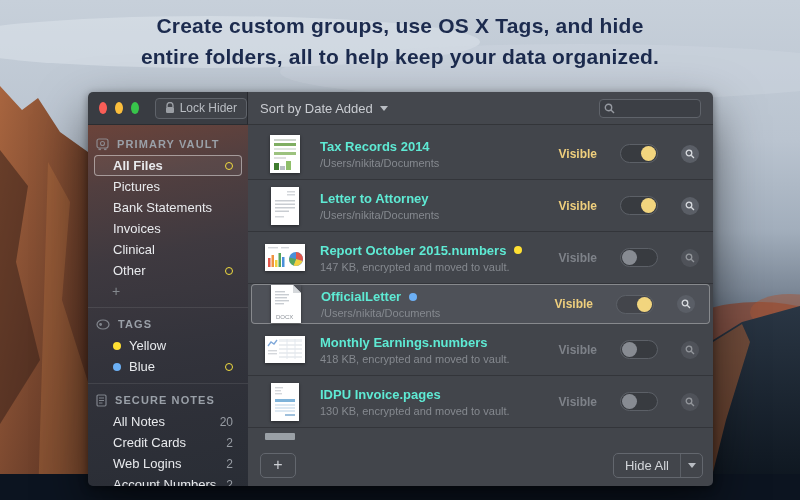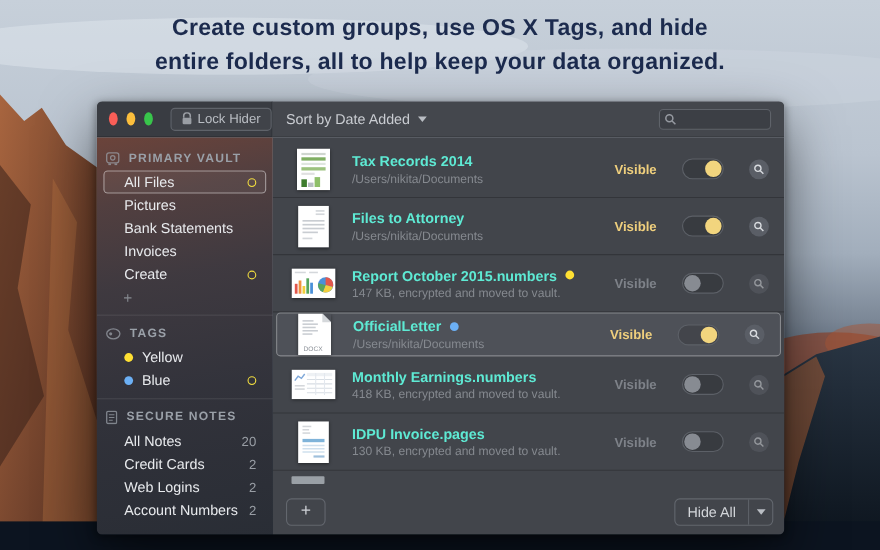--- a/index.html
+++ b/index.html
@@ -33,21 +33,21 @@
 
   .win-body{display:flex;height:361px;}
 
   
   .sidebar{width:160px;flex:0 0 160px;padding-top:8px;
     background:linear-gradient(168deg,rgba(104,62,52,.96) 0%,rgba(78,58,58,.96) 16%,rgba(60,54,60,.97) 36%,rgba(50,50,58,.97) 62%,rgba(42,46,54,.98) 100%);}
   .side-header{display:flex;align-items:center;gap:8px;height:22px;padding:0 8px;
     color:#9aa0a8;font-size:11px;font-weight:600;letter-spacing:1.1px;}
   .side-item{display:flex;align-items:center;height:21px;margin:0 6px;padding:0 8px 0 18px;
     border:1px solid transparent;border-radius:4px;color:#e8eaed;font-size:13px;}
-  .side-item.selected{border-color:rgba(255,255,255,.45);background:rgba(255,255,255,.05);}
+  .side-item.selected{border-color:rgba(255,255,255,.45);background:rgba(255,255,255,.05);font-weight:bold;}
   .ring{margin-left:auto;width:8px;height:8px;border:1.5px solid #f0dc3f;border-radius:50%;}
   .dot{width:8px;height:8px;border-radius:50%;margin-right:8px;flex:0 0 auto;}
   .dot-yellow{background:#ffe033}.dot-blue{background:#6cb0f5}
   .count{margin-left:auto;color:#989da4;font-size:12px;}
   .side-add{color:#85898f;font-size:14px;height:20px;display:flex;align-items:center;margin:0 6px;padding-left:18px;}
   .side-divider{height:1px;background:rgba(255,255,255,.09);margin:6px 0 5px;}
   .side-icon{flex:0 0 auto;opacity:.75;}
 
   
   .content{flex:1;position:relative;background:#42454b;overflow:hidden;}
@@ -164,21 +164,24 @@
         <div class="side-item">
           <span>Pictures</span>
         </div>
         <div class="side-item">
           <span>Bank Statements</span>
         </div>
         <div class="side-item">
           <span>Invoices</span>
         </div>
         <div class="side-item">
-          <span>Create</span>
+          <span>Clinical</span>
+        </div>
+        <div class="side-item">
+          <span>Other</span>
           <span class="ring"></span>
         </div>
         <div class="side-add">
           <span>+</span>
         </div>
 
         <div class="side-divider"></div>
         <div class="side-header">
           <svg class="side-icon" width="14" height="11" viewBox="0 0 14 11">
             <ellipse cx="7" cy="5.5" rx="6" ry="4.5" fill="none" stroke="#9aa0a8" stroke-width="1.2"></ellipse>
@@ -270,21 +273,21 @@
                   <rect x="16" y="7" width="8" height="1.5" fill="#d4d7db"></rect>
                 <rect x="4" y="13" width="20" height="1.5" fill="#c9cdd2"></rect>
                   <rect x="4" y="16.5" width="20" height="1.5" fill="#c9cdd2"></rect>
                 <rect x="4" y="20" width="20" height="1.5" fill="#c9cdd2"></rect>
                   <rect x="4" y="23.5" width="14" height="1.5" fill="#c9cdd2"></rect>
                 <rect x="4" y="29" width="9" height="1.5" fill="#d4d7db"></rect>
               </svg>
             </div>
             <div class="meta">
               <div class="title-line">
-                  <span class="f-title">Files to Attorney</span>
+                  <span class="f-title">Letter to Attorney</span>
                 </div>
               <div class="f-sub">/Users/nikita/Documents</div>
             </div>
             <div class="controls">
               <span class="vis on">Visible</span>
               <div class="toggle on">
                   <div class="knob"></div>
                 </div>
               <div class="mag">
                 <svg width="10" height="10" viewBox="0 0 10 10">

